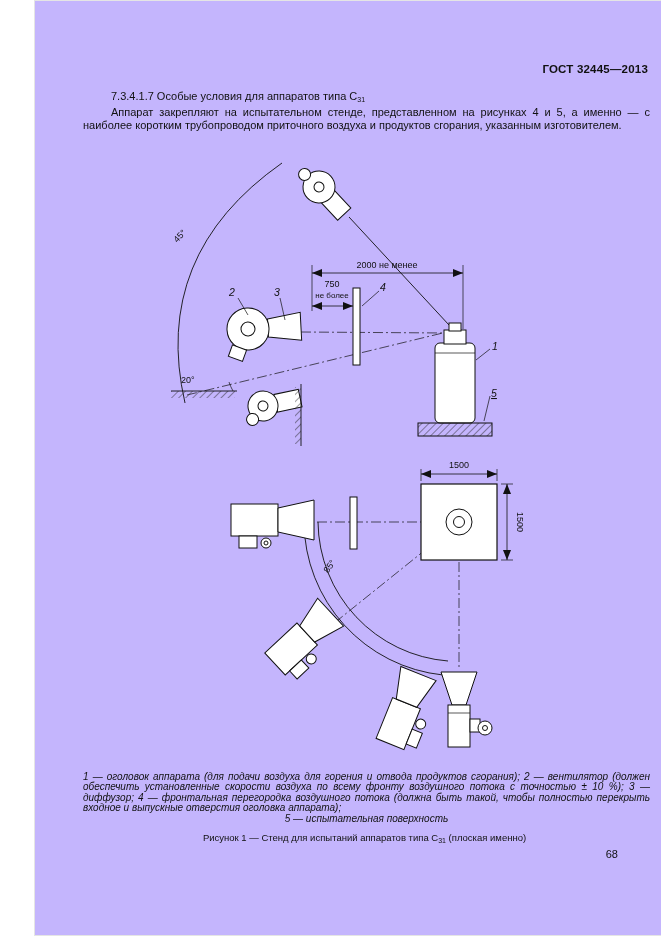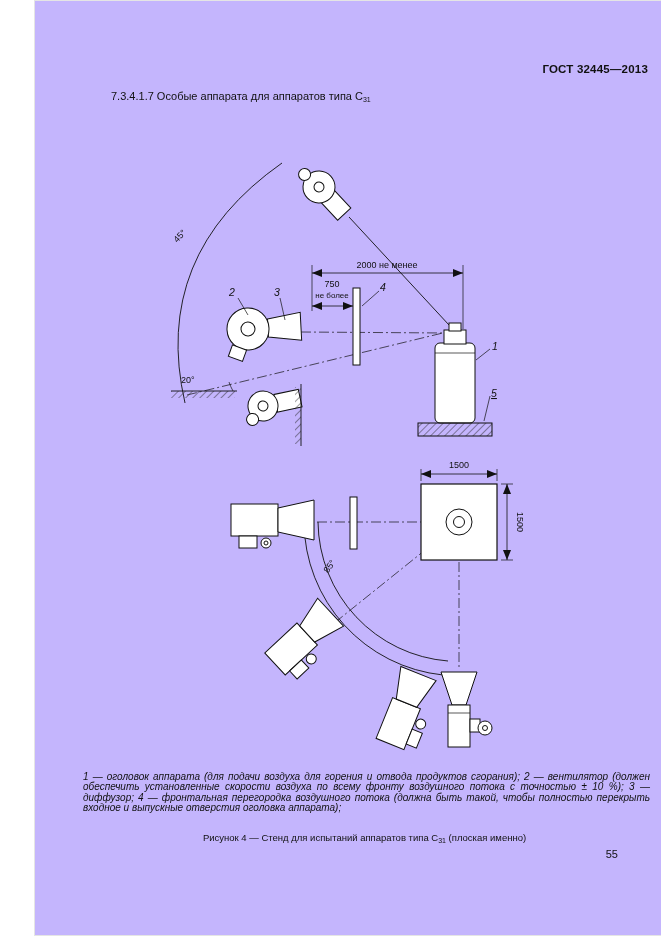--- a/index.html
+++ b/index.html
@@ -47,21 +47,22 @@
   .pos-label{font-size:10.5px;font-style:italic;fill:#111;}
 </style>
 </head>
 <body>
 
 <div class="page">
 
   <div class="doc-header">ГОСТ 32445—2013</div>
 
   <div class="body-text">
-    <p class="indent"><span>7.3.4.1.7 Особые аппарата для аппаратов типа С</span><sub>31</sub></p>
+    <p class="indent"><span>7.3.4.1.7 Особые условия для аппаратов типа С</span><sub>31</sub></p>
+    <p class="indent">Аппарат закрепляют на испытательном стенде, представленном на рисунках 4 и 5, а именно — с наиболее коротким трубопроводом приточного воздуха и продуктов сгорания, указанным изготовителем.</p>
   </div>
 
   <svg class="figure-svg" width="661" height="612" viewBox="0 0 661 612">
     <defs>
       <pattern id="hatch" width="5" height="5" patternUnits="userSpaceOnUse" patternTransform="rotate(45)">
         <line x1="0" y1="0" x2="0" y2="5" stroke="#222" stroke-width="0.9"></line>
       </pattern>
       <marker id="arr" markerWidth="11" markerHeight="8" refX="10" refY="4" orient="auto-start-reverse" markerUnits="userSpaceOnUse">
         <path d="M0,0 L10,4 L0,8 z" fill="#111"></path>
       </marker>
@@ -194,19 +195,20 @@
       <text class="dim-text" x="146" y="224">20°</text>
 
       <text class="dim-text" x="424" y="309" text-anchor="middle">1500</text>
       <text class="dim-text" text-anchor="middle" transform="translate(482,363) rotate(90)">1500</text>
       <text class="dim-text" text-anchor="middle" transform="translate(297,409) rotate(-55)">85°</text>
     </g>
   </svg>
 
   <div class="legend">
     <p class="legend-main">1 — оголовок аппарата (для подачи воздуха для горения и отвода продуктов сгорания); 2 — вентилятор (должен обеспечить установленные скорости воздуха по всему фронту воздушного потока с точностью ± 10 %); 3 — диффузор; 4 — фронтальная перегородка воздушного потока (должна быть такой, чтобы полностью перекрыть входное и выпускные отверстия оголовка аппарата);</p>
+    <p class="legend-last">5 — испытательная поверхность</p>
   </div>
 
-  <div class="caption"><span>Рисунок 4 — Стенд для испытаний аппаратов типа С</span><sub>31</sub><span> (плоская именно)</span></div>
-
-  <div class="page-number">55</div>
+  <div class="caption"><span>Рисунок 1 — Стенд для испытаний аппаратов типа С</span><sub>31</sub><span> (плоская именно)</span></div>
+
+  <div class="page-number">68</div>
 
 </div>
 
 </body></html>

